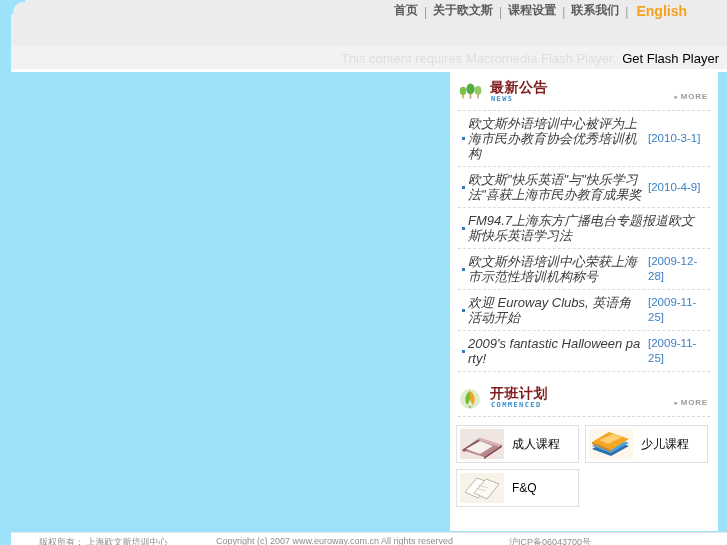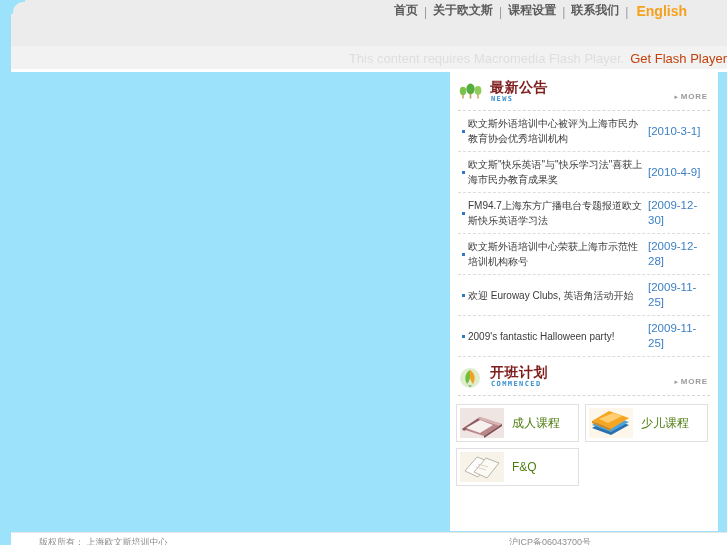--- a/index.html
+++ b/index.html
@@ -100,25 +100,25 @@
     display: flex;
     align-items: center;
     justify-content: flex-end;
   }
   .flash-msg {
     color: #dedede;
     font-size: 13px;
     white-space: nowrap;
   }
   .flash-link {
-    color: #c2410c;
+    color: #000000;
     font-size: 13px;
     text-decoration: none;
     margin-left: 6px;
-    margin-right: 0;
+    margin-right: 8px;
     cursor: pointer;
     white-space: nowrap;
   }
   .flash-under {
     position: absolute;
     left: 11px; top: 69px;
     width: 716px;
     height: 3px;
     background: #ffffff;
     z-index: 6;
@@ -227,26 +227,27 @@
     align-items: center;
   }
   .news-bullet i {
     display: block;
     width: 3px; height: 3px;
     background: #2f79c4;
   }
   .news-title {
     flex: 1 1 auto;
     color: #3b3b3b;
-    font-size: 10px;
+    font-size: 13px;
     line-height: 15px;
     text-decoration: none;
     padding-right: 4px;
     cursor: pointer;
     word-break: break-all;
+    font-style: italic;
   }
   .news-date {
     flex: 0 0 auto;
     width: 62px;
     color: #3b7fc4;
     font-size: 11.5px;
     line-height: 15px;
     text-align: left;
   }
 
@@ -270,21 +271,21 @@
   .card-thumb {
     width: 44px;
     height: 30px;
     margin-left: 3px;
     flex: 0 0 auto;
     border: 0;
   }
   .card-label {
     margin-left: 8px;
     font-size: 12px;
-    color: #4d7c0f;
+    color: #000000;
     font-weight: normal;
   }
 
   
   .footer {
     position: absolute;
     left: 0; top: 532px;
     width: 727px;
     height: 13px;
     background: #a21caf;
@@ -378,21 +379,20 @@
             <i></i>
           </span>
         <a class="news-title">欧文斯"快乐英语"与"快乐学习法"喜获上海市民办教育成果奖</a>
         <span class="news-date">[2010-4-9]</span>
       </li>
       <li class="news-item">
         <span class="news-bullet">
             <i></i>
           </span>
         <a class="news-title">FM94.7上海东方广播电台专题报道欧文斯快乐英语学习法</a>
-        <span class="news-date">[2009-12-30]</span>
       </li>
       <li class="news-item">
         <span class="news-bullet">
             <i></i>
           </span>
         <a class="news-title">欧文斯外语培训中心荣获上海市示范性培训机构称号</a>
         <span class="news-date">[2009-12-28]</span>
       </li>
       <li class="news-item">
         <span class="news-bullet">
@@ -403,21 +403,21 @@
       </li>
       <li class="news-item">
         <span class="news-bullet">
             <i></i>
           </span>
         <a class="news-title">2009's fantastic Halloween party!</a>
         <span class="news-date">[2009-11-25]</span>
       </li>
     </ul>
 
-    <div class="sec-head" style="margin-top:8px;">
+    <div class="sec-head" style="margin-top:14px;">
       <span class="sec-icon">
         <svg width="26" height="24" viewBox="0 0 26 24">
           <circle cx="12" cy="11" r="10" fill="#dfeccd"></circle>
           <path d="M12 3 C7 6 6 12 9 17 C12 14 13 8 12 3 Z" fill="#6fbd3d"></path>
           <path d="M12 3 C17 6 18 12 15 17 C12 14 11 8 12 3 Z" fill="#f0a31f"></path>
           <path d="M9 17 C11 19 13 19 15 17 L12 20 Z" fill="#4f9b2e"></path>
         </svg>
       </span>
       <span class="sec-title">开班计划</span>
       <span class="sec-sub">COMMENCED</span>
@@ -468,17 +468,18 @@
         <span class="card-label">F&amp;Q</span>
       </div>
 
     </div>
   </div>
 
   <div class="footer">
     <div class="footer-blue-l"></div>
     <div class="footer-inner">
       <span class="foot-left">版权所有： 上海欧文斯培训中心</span>
+      <span class="foot-mid">Copyright (c) 2007 www.euroway.com.cn All rights reserved</span>
       <span class="foot-right">沪ICP备06043700号</span>
     </div>
   </div>
 
 </div>
 
 </body></html>

